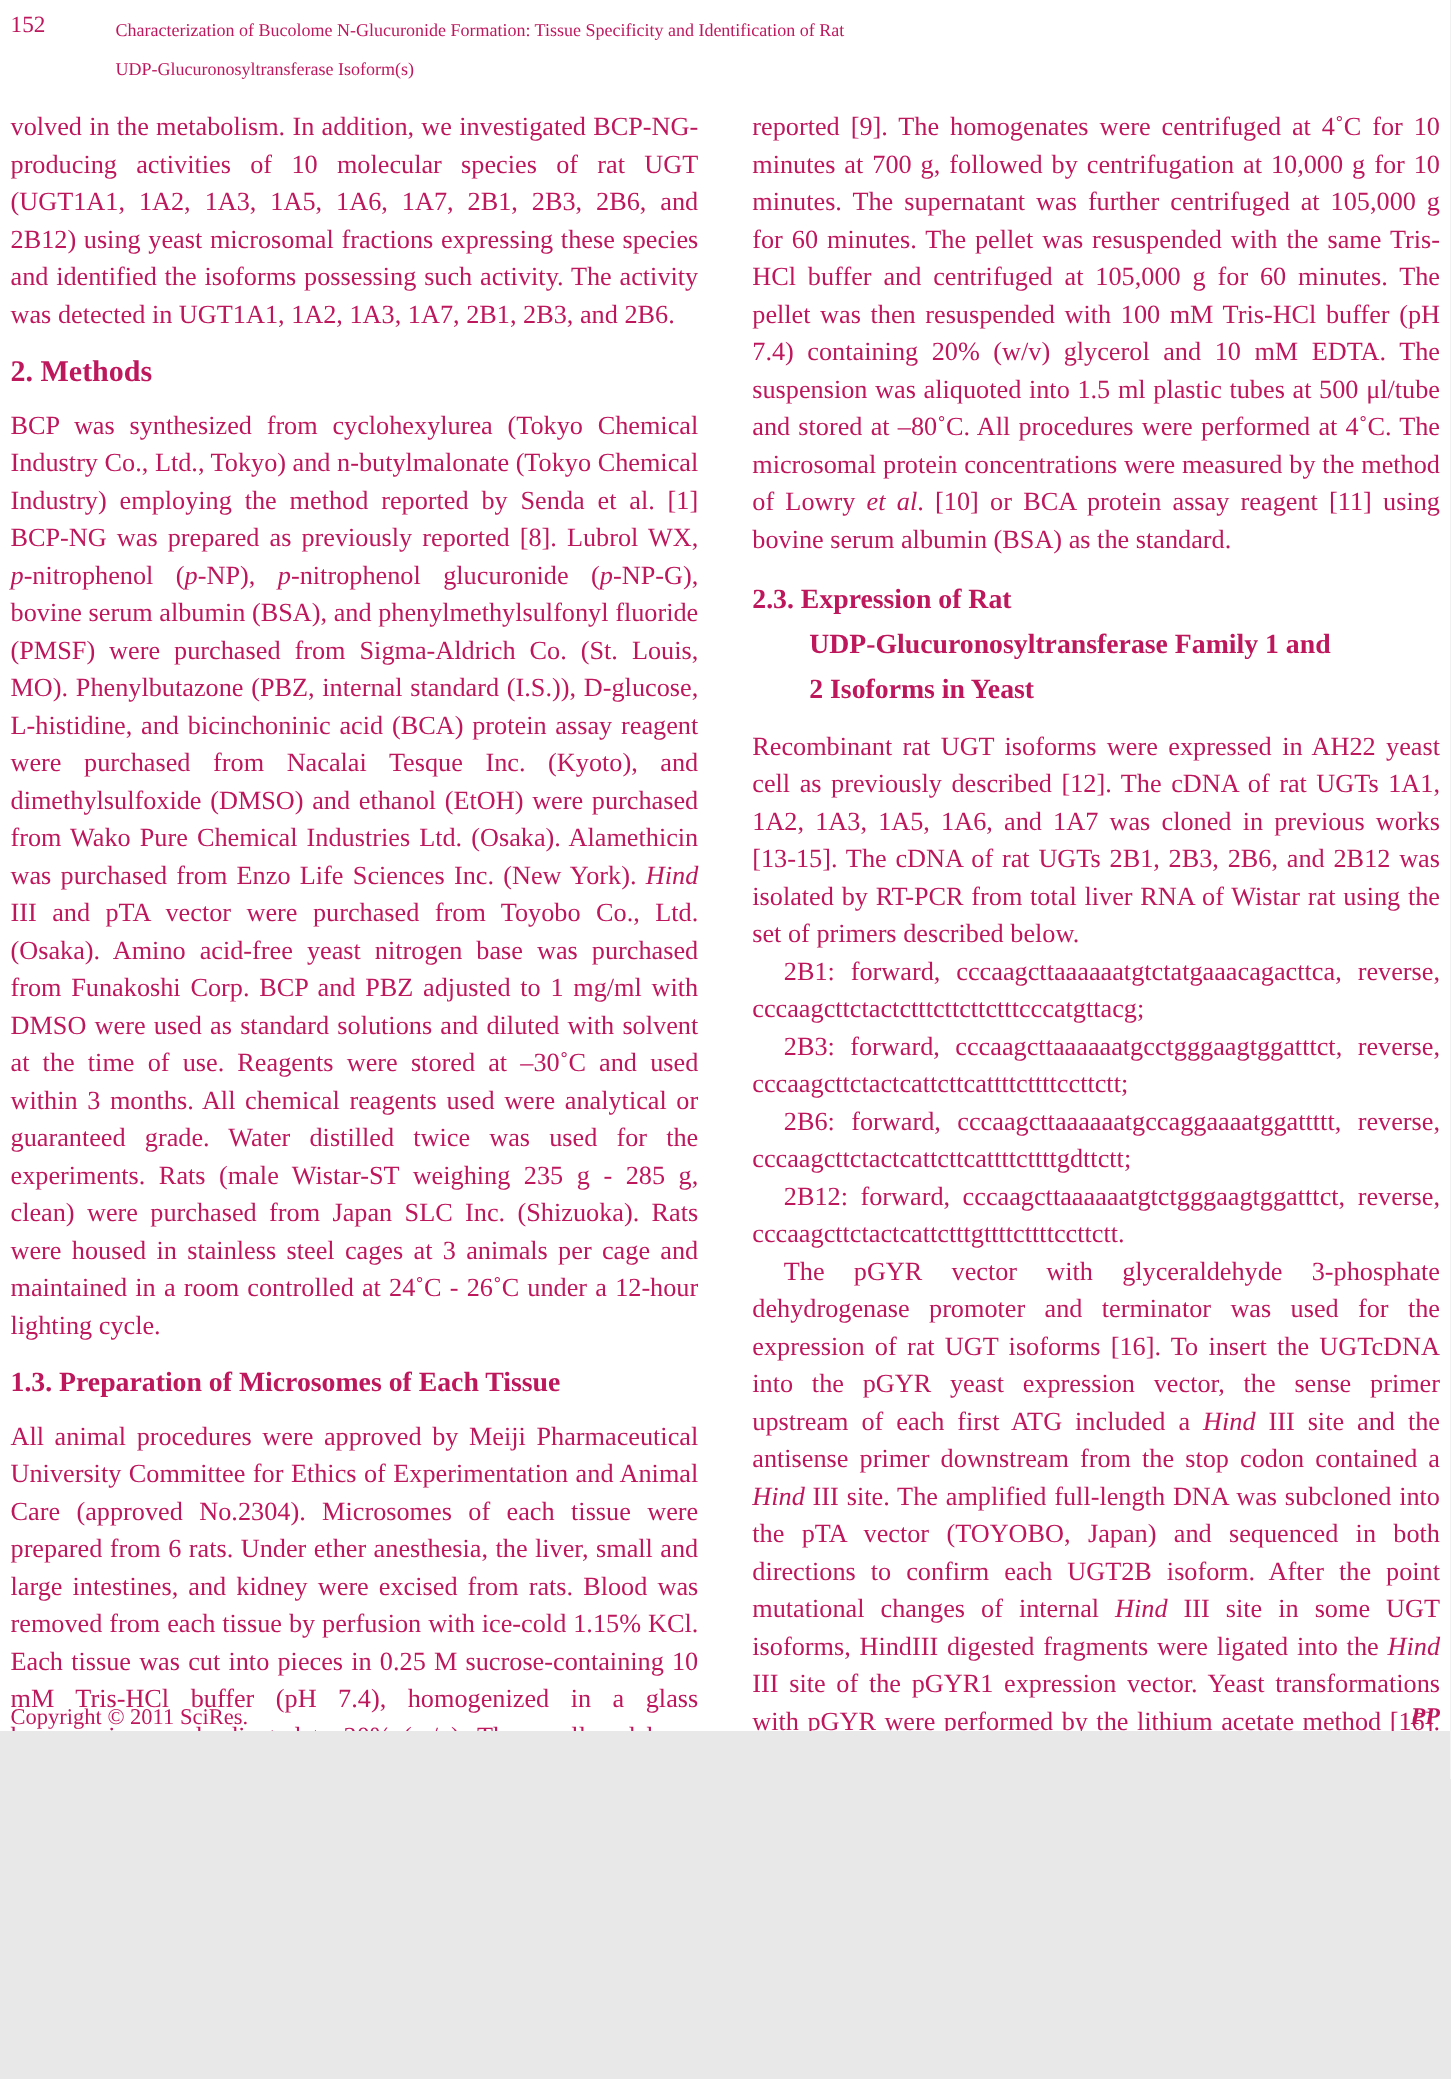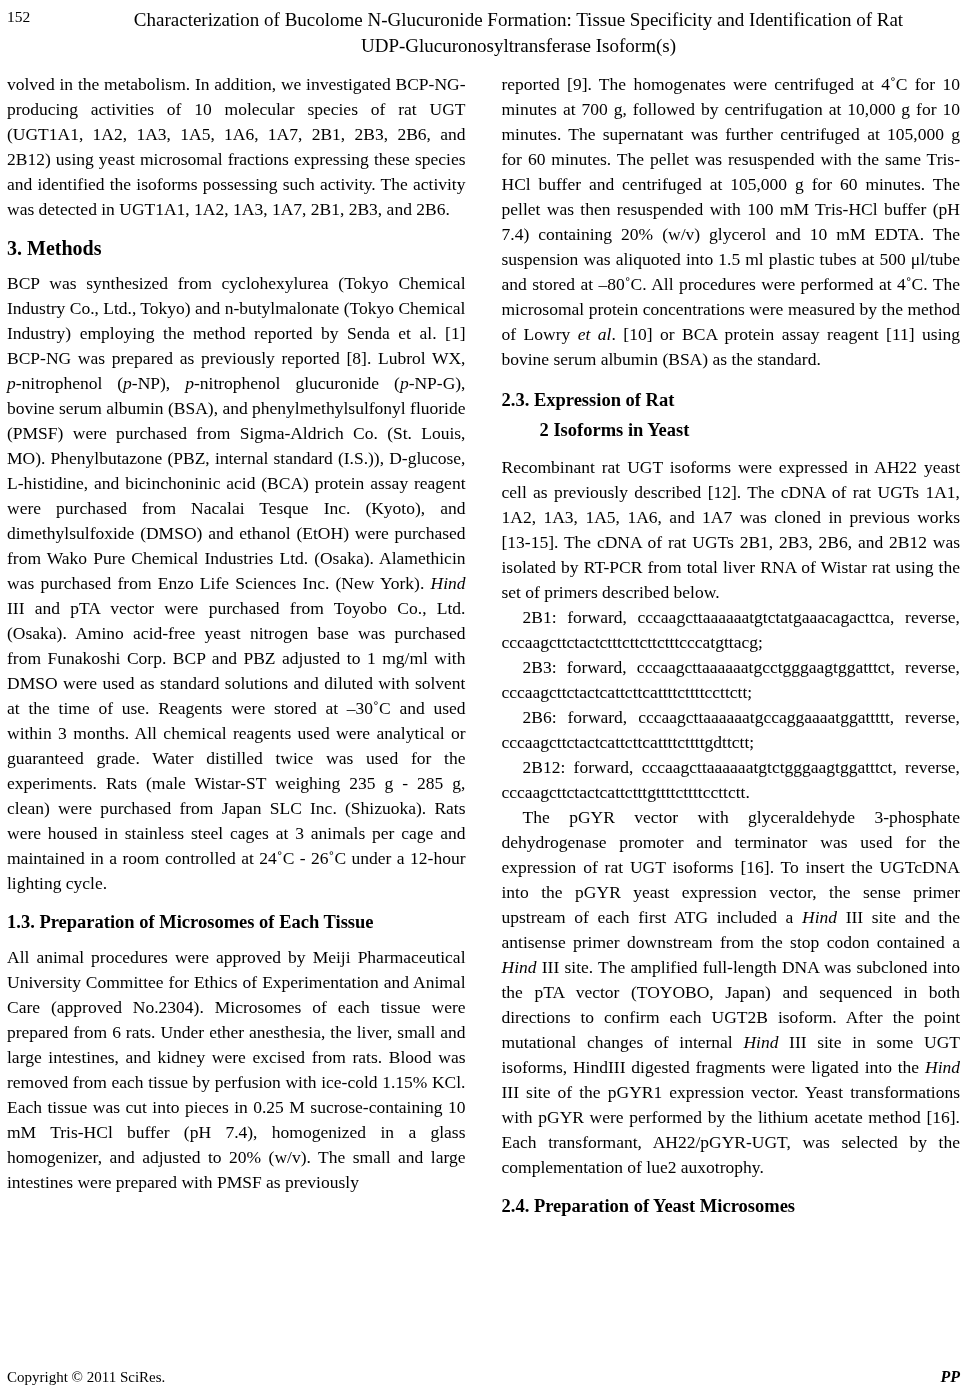--- a/index.html
+++ b/index.html
@@ -1,39 +1,38 @@
 <!DOCTYPE html>
 <html><head>
 <meta charset="utf-8">
 <title>Paper page</title>
 <style>
   html, body { margin: 0; padding: 0; background: #e8e8e8; }
   .page {
     position: relative;
     width: 967px;
-    height: 1386px;
+    height: 1154px;
     margin: 0 auto;
     background: #ffffff;
-    color: #000000;
+    color: #be185d;
     font-family: "Liberation Serif", "DejaVu Serif", serif;
     overflow: hidden;
   }
   
   .page-header {
     position: absolute;
     top: 7px; left: 7px; right: 7px;
   }
   .page-number {
     position: absolute;
     left: 0; top: 1px;
     font-size: 15.5px;
   }
   .running-title {
-    text-align: center;
-    font-size: 19px;
+    font-size: 12px;
     line-height: 26px;
     padding-left: 70px;
   }
   
   .columns {
     position: absolute;
     top: 72px; left: 7px; right: 7px;
     display: flex;
     gap: 36px;
   }
@@ -82,30 +81,31 @@
     <div class="running-title">
       <div>Characterization of Bucolome N-Glucuronide Formation: Tissue Specificity and Identification of Rat</div>
       <div>UDP-Glucuronosyltransferase Isoform(s)</div>
     </div>
   </div>
 
   <div class="columns">
 
     <div class="col">
       <p>volved in the metabolism. In addition, we investigated BCP-NG-producing activities of 10 molecular species of rat UGT (UGT1A1, 1A2, 1A3, 1A5, 1A6, 1A7, 2B1, 2B3, 2B6, and 2B12) using yeast microsomal fractions expressing these species and identified the isoforms possessing such activity. The activity was detected in UGT1A1, 1A2, 1A3, 1A7, 2B1, 2B3, and 2B6.</p>
-      <div class="h2">3. Methods</div>
+      <div class="h2">2. Methods</div>
       <p><span>BCP was synthesized from cyclohexylurea (Tokyo Chemical Industry Co., Ltd., Tokyo) and n-butylmalonate (Tokyo Chemical Industry) employing the method reported by Senda et al. [1] BCP-NG was prepared as previously reported [8]. Lubrol WX, </span><i>p</i><span>-nitrophenol (</span><i>p</i><span>-NP), </span><i>p</i><span>-nitrophenol glucuronide (</span><i>p</i><span>-NP-G), bovine serum albumin (BSA), and phenylmethylsulfonyl fluoride (PMSF) were purchased from Sigma-Aldrich Co. (St. Louis, MO). Phenylbutazone (PBZ, internal standard (I.S.)), D-glucose, L-histidine, and bicinchoninic acid (BCA) protein assay reagent were purchased from Nacalai Tesque Inc. (Kyoto), and dimethylsulfoxide (DMSO) and ethanol (EtOH) were purchased from Wako Pure Chemical Industries Ltd. (Osaka). Alamethicin was purchased from Enzo Life Sciences Inc. (New York). </span><i>Hind</i><span> III and pTA vector were purchased from Toyobo Co., Ltd. (Osaka). Amino acid-free yeast nitrogen base was purchased from Funakoshi Corp. BCP and PBZ adjusted to 1 mg/ml with DMSO were used as standard solutions and diluted with solvent at the time of use. Reagents were stored at –30˚C and used within 3 months. All chemical reagents used were analytical or guaranteed grade. Water distilled twice was used for the experiments. Rats (male Wistar-ST weighing 235 g - 285 g, clean) were purchased from Japan SLC Inc. (Shizuoka). Rats were housed in stainless steel cages at 3 animals per cage and maintained in a room controlled at 24˚C - 26˚C under a 12-hour lighting cycle.</span></p>
       <div class="h3">1.3. Preparation of Microsomes of Each Tissue</div>
       <p>All animal procedures were approved by Meiji Pharmaceutical University Committee for Ethics of Experimentation and Animal Care (approved No.2304). Microsomes of each tissue were prepared from 6 rats. Under ether anesthesia, the liver, small and large intestines, and kidney were excised from rats. Blood was removed from each tissue by perfusion with ice-cold 1.15% KCl. Each tissue was cut into pieces in 0.25 M sucrose-containing 10 mM Tris-HCl buffer (pH 7.4), homogenized in a glass homogenizer, and adjusted to 20% (w/v). The small and large intestines were prepared with PMSF as previously</p>
     </div>
 
     <div class="col">
       <p><span>reported [9]. The homogenates were centrifuged at 4˚C for 10 minutes at 700 g, followed by centrifugation at 10,000 g for 10 minutes. The supernatant was further centrifuged at 105,000 g for 60 minutes. The pellet was resuspended with the same Tris-HCl buffer and centrifuged at 105,000 g for 60 minutes. The pellet was then resuspended with 100 mM Tris-HCl buffer (pH 7.4) containing 20% (w/v) glycerol and 10 mM EDTA. The suspension was aliquoted into 1.5 ml plastic tubes at 500 μl/tube and stored at –80˚C. All procedures were performed at 4˚C. The microsomal protein concentrations were measured by the method of Lowry </span><i>et al</i><span>. [10] or BCA protein assay reagent [11] using bovine serum albumin (BSA) as the standard.</span></p>
       <div class="h3 multiline">
         <div>2.3. Expression of Rat</div>
+        <div class="hang-cont">UDP-Glucuronosyltransferase Family 1 and</div>
         <div class="hang-cont">2 Isoforms in Yeast</div>
       </div>
       <p>Recombinant rat UGT isoforms were expressed in AH22 yeast cell as previously described [12]. The cDNA of rat UGTs 1A1, 1A2, 1A3, 1A5, 1A6, and 1A7 was cloned in previous works [13-15]. The cDNA of rat UGTs 2B1, 2B3, 2B6, and 2B12 was isolated by RT-PCR from total liver RNA of Wistar rat using the set of primers described below.</p>
       <p class="indent">2B1: forward, cccaagcttaaaaaatgtctatgaaacagacttca, reverse, cccaagcttctactctttcttcttctttcccatgttacg;</p>
       <p class="indent">2B3: forward, cccaagcttaaaaaatgcctgggaagtggatttct, reverse, cccaagcttctactcattcttcattttcttttccttctt;</p>
       <p class="indent">2B6: forward, cccaagcttaaaaaatgccaggaaaatggattttt, reverse, cccaagcttctactcattcttcattttcttttgdttctt;</p>
       <p class="indent">2B12: forward, cccaagcttaaaaaatgtctgggaagtggatttct, reverse, cccaagcttctactcattctttgttttcttttccttctt.</p>
       <p class="indent"><span>The pGYR vector with glyceraldehyde 3-phosphate dehydrogenase promoter and terminator was used for the expression of rat UGT isoforms [16]. To insert the UGTcDNA into the pGYR yeast expression vector, the sense primer upstream of each first ATG included a </span><i>Hind</i><span> III site and the antisense primer downstream from the stop codon contained a </span><i>Hind</i><span> III site. The amplified full-length DNA was subcloned into the pTA vector (TOYOBO, Japan) and sequenced in both directions to confirm each UGT2B isoform. After the point mutational changes of internal </span><i>Hind</i><span> III site in some UGT isoforms, HindIII digested fragments were ligated into the </span><i>Hind</i><span> III site of the pGYR1 expression vector. Yeast transformations with pGYR were performed by the lithium acetate method [16]. Each transformant, AH22/pGYR-UGT, was selected by the complementation of lue2 auxotrophy.</span></p>
       <div class="h3">2.4. Preparation of Yeast Microsomes</div>
     </div>

